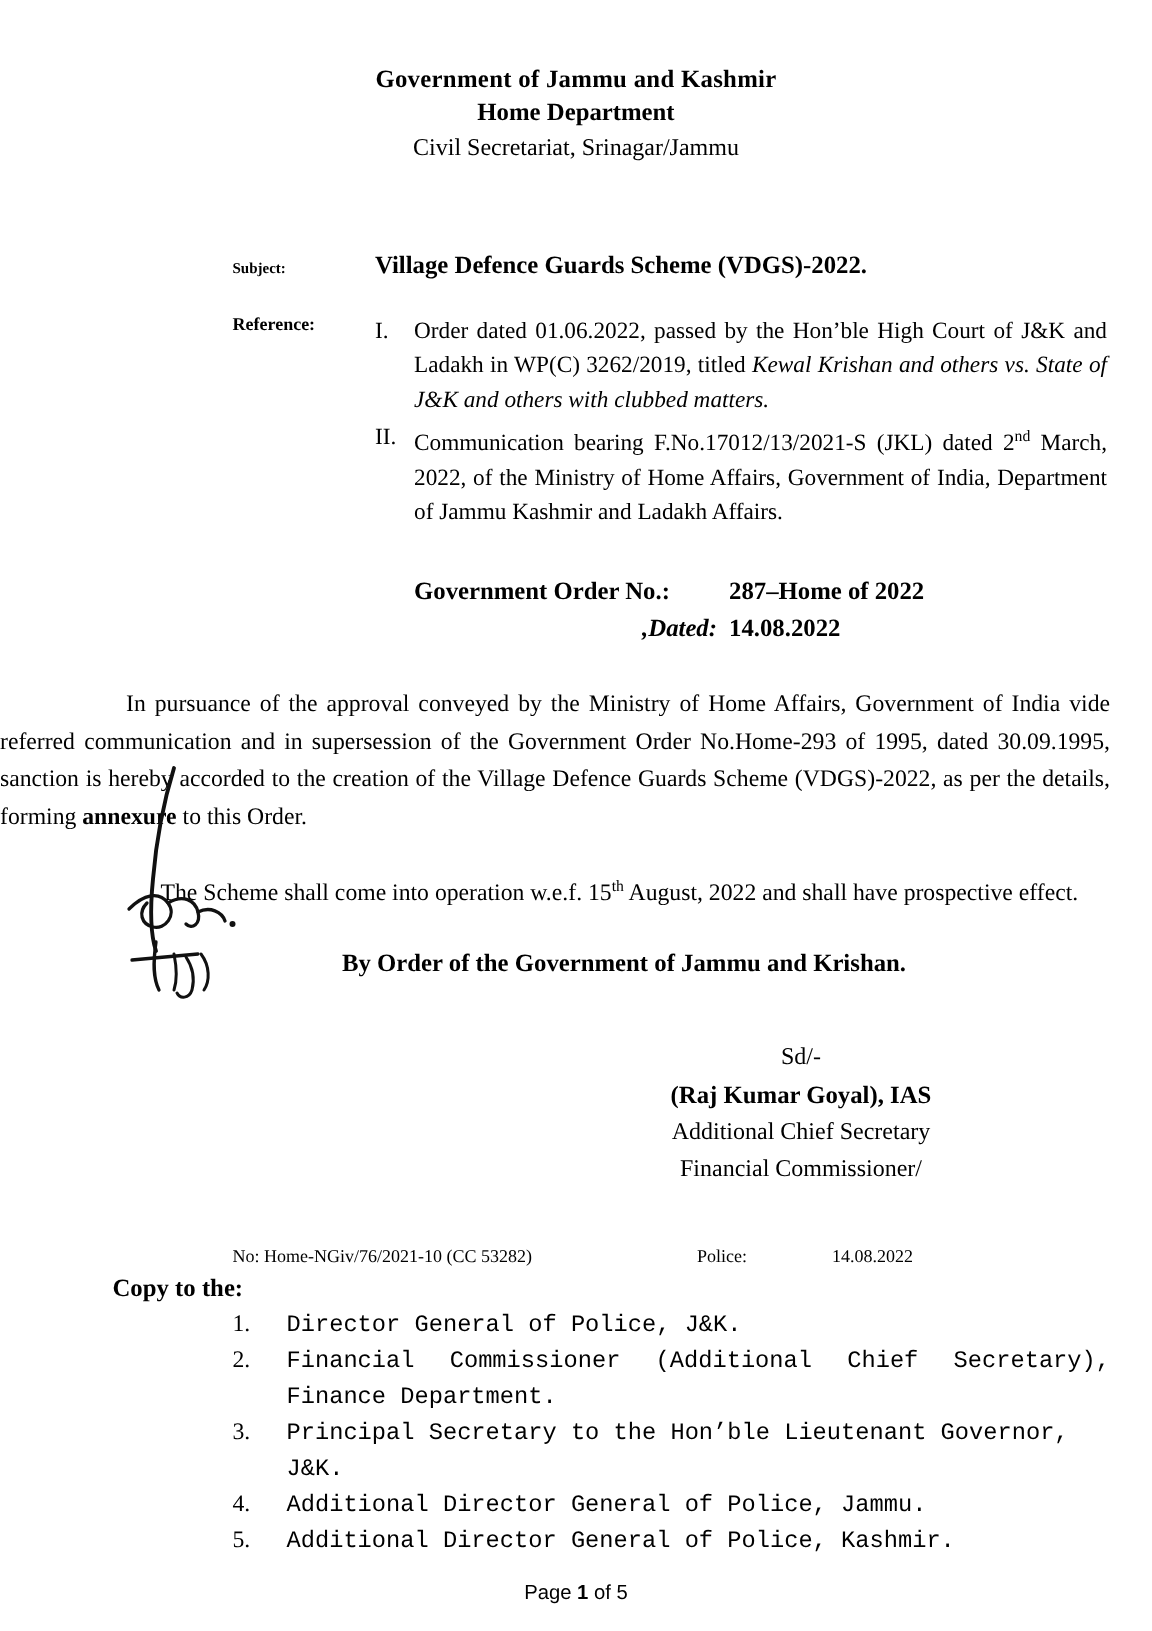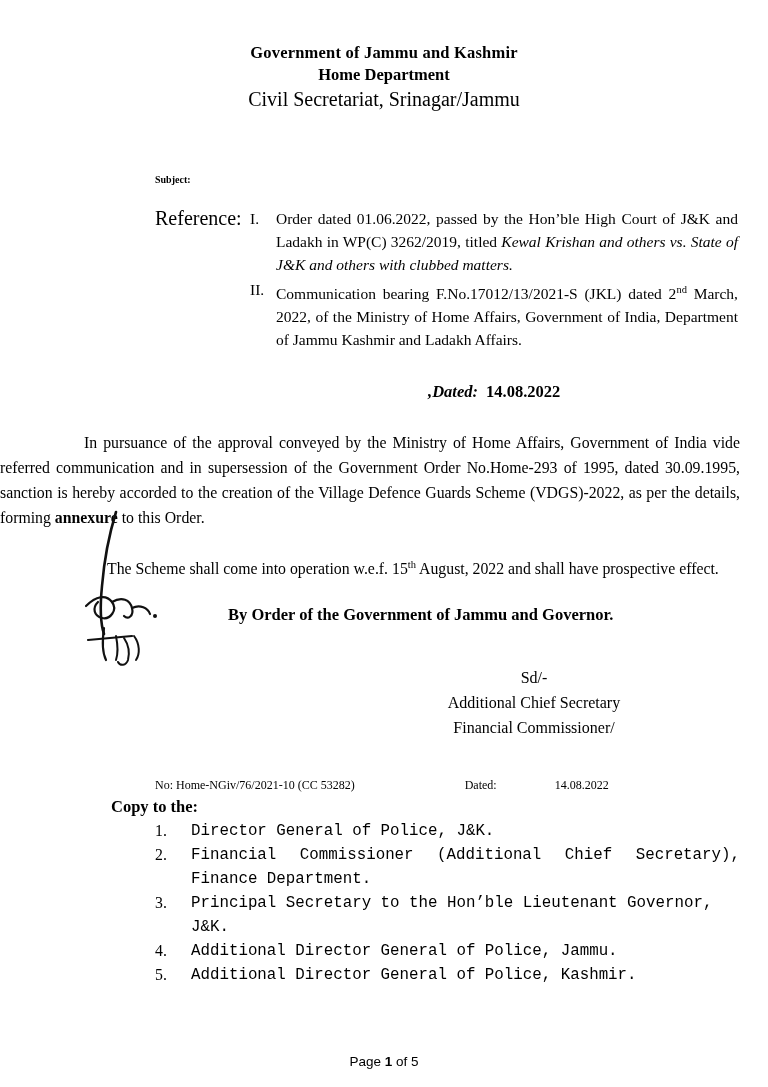--- a/index.html
+++ b/index.html
@@ -31,21 +31,21 @@
     font-size: 16.5px;
     letter-spacing: 0.2px;
     line-height: 22px;
   }
   .header .line2 {
     font-weight: bold;
     font-size: 16.5px;
     line-height: 22px;
   }
   .header .line3 {
-    font-size: 20px;
+    font-size: 16px;
     line-height: 22px;
     margin-top: 2px;
     font-family: Liberation Serif, serif;
   }
 
   .subject-row {
     margin-top: 26px;
     padding-left: 155px;
     display: flex;
     align-items: baseline;
@@ -62,22 +62,22 @@
     font-size: 16.5px;
   }
 
   .ref-block {
     margin-top: 22px;
     padding-left: 155px;
     display: flex;
     align-items: flex-start;
   }
   .ref-label {
-    font-weight: normal;
-    font-size: 20px;
+    font-weight: bold;
+    font-size: 12px;
     flex: 0 0 95px;
     width: 95px;
   }
   .ref-list {
     width: 488px;
   }
   .ref-item {
     display: flex;
     align-items: flex-start;
     font-size: 15.5px;
@@ -166,21 +166,21 @@
   }
   .footer-no { flex: 0 0 auto; }
   .footer-dated {
     margin-left: 110px;
     display: flex;
   }
   .footer-dated-label { width: 90px; }
 
   .copyto {
     margin-top: 4px;
-    padding-left: 111px;
+    padding-left: 75px;
     font-weight: bold;
     font-size: 16.5px;
   }
   .copy-list {
     margin-top: 2px;
     padding-left: 155px;
     padding-right: 28px;
   }
   .copy-item {
     display: flex;
@@ -218,59 +218,65 @@
 <div class="page">
 
   <div class="header">
     <div class="line1">Government of Jammu and Kashmir</div>
     <div class="line2">Home Department</div>
     <div class="line3">Civil Secretariat, Srinagar/Jammu</div>
   </div>
 
   <div class="subject-row">
     <div class="subject-label">Subject:</div>
+    <div class="subject-text">Village Defence Guards Scheme (VDGS)-2022.</div>
   </div>
 
   <div class="ref-block">
     <div class="ref-label">Reference:</div>
     <div class="ref-list">
       <div class="ref-item">
         <div class="ref-num">I.</div>
         <div class="ref-body"><span>Order dated 01.06.2022, passed by the Hon’ble High Court of J&amp;K and Ladakh in WP(C) 3262/2019, titled </span><span class="ital">Kewal Krishan and others vs. State of J&amp;K and others with clubbed matters.</span></div>
       </div>
       <div class="ref-item">
         <div class="ref-num">II.</div>
         <div class="ref-body">Communication bearing F.No.17012/13/2021-S (JKL) dated 2<sup>nd</sup> March, 2022, of the Ministry of Home Affairs, Government of India, Department of Jammu Kashmir and Ladakh Affairs.</div>
       </div>
     </div>
   </div>
 
   <div class="order-no-block">
     <div class="order-no-row">
+      <div class="order-no-key">Government Order No.:</div>
+      <div class="order-no-val">287–Home of 2022</div>
+    </div>
+    <div class="order-no-row">
       <div class="order-no-key right">,Dated:</div>
       <div class="order-no-val">14.08.2022</div>
     </div>
   </div>
 
   <div class="para"><span class="indent"></span><span>In pursuance of the approval conveyed by the Ministry of Home Affairs, Government of India vide referred communication and in supersession of the Government Order No.Home-293 of 1995, dated 30.09.1995, sanction is hereby accorded to the creation of the Village Defence Guards Scheme (VDGS)-2022, as per the details, forming </span><span class="bold">annexure</span><span> to this Order.</span></div>
 
   <div class="para2"><span class="indent"></span><span>The Scheme shall come into operation w.e.f. 15</span><sup>th</sup><span> August, 2022 and shall have prospective effect.</span></div>
 
-  <div class="byorder">By Order of the Government of Jammu and Governor.</div>
+  <div class="byorder">By Order of the Government of Jammu and Krishan.</div>
 
   <div class="sign-block">
     <div class="sd">Sd/-</div>
+    <div class="signer">(Raj Kumar Goyal), IAS</div>
     <div class="desig">Additional Chief Secretary</div>
     <div class="desig">Financial Commissioner/</div>
   </div>
 
   <div class="footer-no-row">
     <div class="footer-no">No: Home-NGiv/76/2021-10 (CC 53282)</div>
     <div class="footer-dated">
-      <div class="footer-dated-label">Dated:</div>
+      <div class="footer-dated-label">Police:</div>
       <div>14.08.2022</div>
     </div>
   </div>
 
   <div class="copyto">Copy to the:</div>
 
   <div class="copy-list">
     <div class="copy-item">
       <div class="copy-num">1.</div>
       <div class="copy-body nojust">Director General of Police, J&amp;K.</div>

